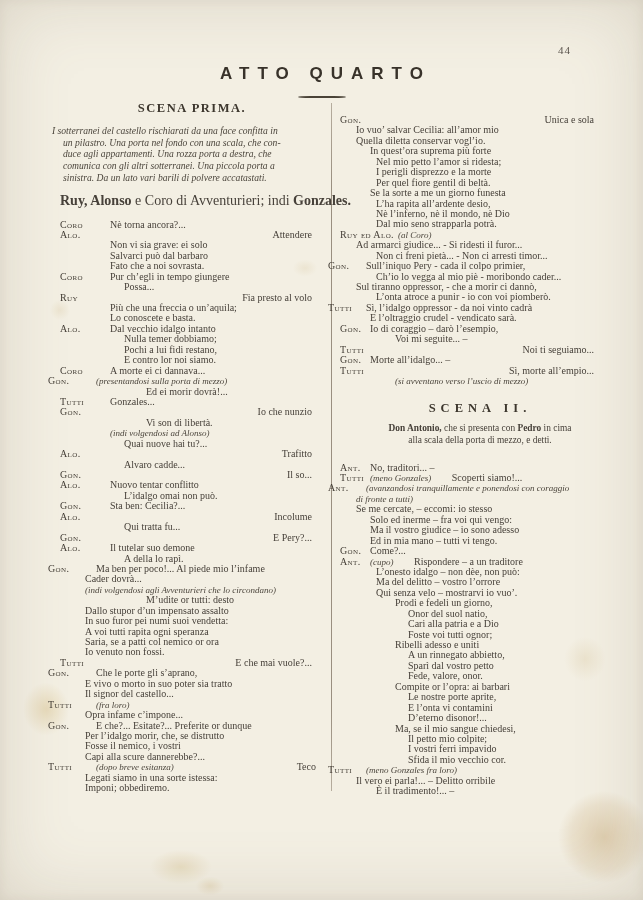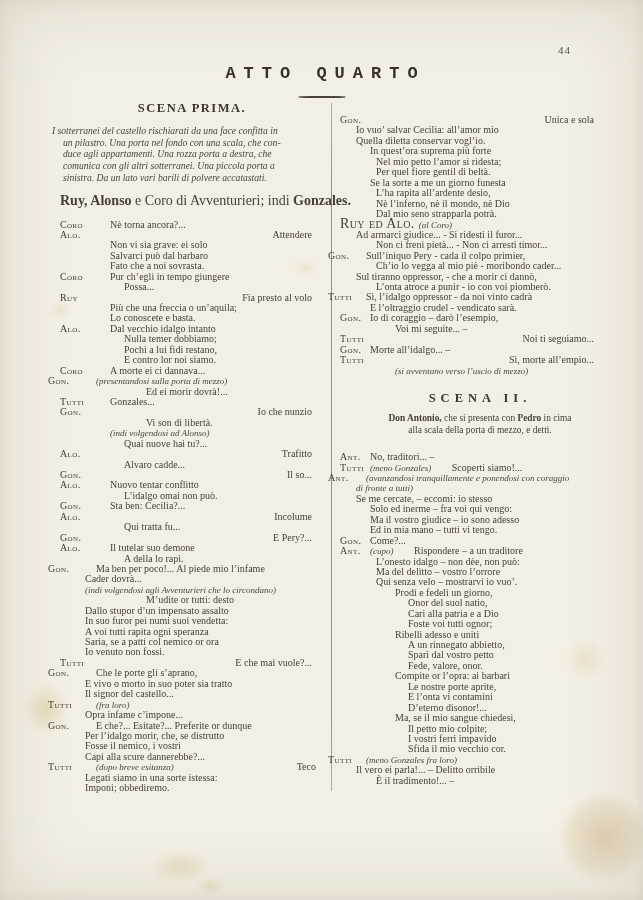--- a/index.html
+++ b/index.html
@@ -18,21 +18,21 @@
   .s2{left:14px;top:672px;width:64px;height:74px;background:radial-gradient(closest-side,rgba(205,175,105,.34),transparent 72%);}
   .s3{left:138px;top:843px;width:86px;height:48px;background:radial-gradient(closest-side,rgba(198,168,100,.26),transparent 72%);}
   .s4{left:556px;top:628px;width:58px;height:62px;background:radial-gradient(closest-side,rgba(195,165,100,.17),transparent 72%);}
   .s5{left:288px;top:256px;width:34px;height:24px;background:radial-gradient(closest-side,rgba(192,162,98,.14),transparent 72%);}
   .s6{left:46px;top:296px;width:28px;height:28px;background:radial-gradient(closest-side,rgba(192,162,98,.15),transparent 72%);}
   .s7{left:190px;top:873px;width:40px;height:26px;background:radial-gradient(closest-side,rgba(198,168,100,.22),transparent 72%);}
 
   .page-number{position:absolute;top:44px;right:72px;font-size:11px;letter-spacing:1px;color:#5a544c;z-index:2;}
   .act-title{
     position:absolute;top:64px;left:0;right:0;text-align:center;z-index:2;
-    font-family:Liberation Mono, monospace;font-weight:700;
+    font-family:Liberation Sans, sans-serif;font-weight:700;
     font-size:17px;letter-spacing:8px;text-indent:8px;color:#38322a;
   }
   .title-rule{position:absolute;top:96px;left:50%;transform:translateX(-50%);
     width:48px;height:2px;background:#4a4337;border-radius:50%/100%;z-index:2;}
   .divider{position:absolute;left:331px;top:103px;width:1px;height:688px;z-index:2;
     background:linear-gradient(#b6ad9e,#998f80 12%,#998f80 88%,#b6ad9e);}
 
   .col{position:absolute;z-index:2;}
   .colL{left:60px;top:101px;width:264px;}
   .colR{left:340px;top:104px;width:280px;}
@@ -50,21 +50,21 @@
   .scene2-desc{margin-top:7px;text-align:center;font-size:9.4px;line-height:11.6px;color:#47413a;}
   .scene2-desc div{white-space:nowrap;}
 
   .rows{margin-top:11px;}
   .rows2{margin-top:16px;}
   .row{position:relative;height:10.45px;line-height:10.6px;font-size:10px;white-space:nowrap;}
   .sp{position:absolute;left:0;top:0;font-variant:small-caps;font-size:10px;letter-spacing:.4px;color:#433d35;}
   .row.out .sp{left:-12px;}
   .txt{display:block;}
   .dir{font-style:italic;font-size:9px;color:#4c463d;}
-  .c-inline .spi{font-variant:small-caps;font-size:14px;letter-spacing:.4px;font-family:Liberation Serif, serif;}
+  .c-inline .spi{font-variant:small-caps;font-size:10px;letter-spacing:.4px;font-family:Liberation Serif, serif;}
   .c-inline .dir{margin-left:4px;}
   .c-gap .vt{margin-left:18px;}
 
   .colL .c-n{margin-left:50px;}  .colR .c-n{margin-left:30px;}
   .colL .c-f{margin-left:36px;}  .colR .c-f{margin-left:26px;}
   .colL .c-h{margin-left:25px;}  .colR .c-h{margin-left:16px;}
   .colL .c-i1{margin-left:64px;} .colR .c-i1{margin-left:36px;}
   .colL .c-i2{margin-left:86px;} .colR .c-i2{margin-left:55px;} .colR .c-i3{margin-left:68px;}
   .colL .c-r{margin-left:36px;width:216px;text-align:right;}
   .colR .c-r{margin-left:26px;width:228px;text-align:right;}
@@ -303,20 +303,23 @@
       <div class="row">
         <span class="txt c-h"><span class="vt">Quella diletta conservar vogl’io.</span></span>
       </div>
       <div class="row">
         <span class="txt c-n"><span class="vt">In quest’ora suprema più forte</span></span>
       </div>
       <div class="row">
         <span class="txt c-i1"><span class="vt">Nel mio petto l’amor si ridesta;</span></span>
       </div>
       <div class="row">
+        <span class="txt c-i1"><span class="vt">I perigli disprezzo e la morte</span></span>
+      </div>
+      <div class="row">
         <span class="txt c-i1"><span class="vt">Per quel fiore gentil di beltà.</span></span>
       </div>
       <div class="row">
         <span class="txt c-n"><span class="vt">Se la sorte a me un giorno funesta</span></span>
       </div>
       <div class="row">
         <span class="txt c-i1"><span class="vt">L’ha rapita all’ardente desio,</span></span>
       </div>
       <div class="row">
         <span class="txt c-i1"><span class="vt">Nè l’inferno, nè il mondo, nè Dio</span></span>

